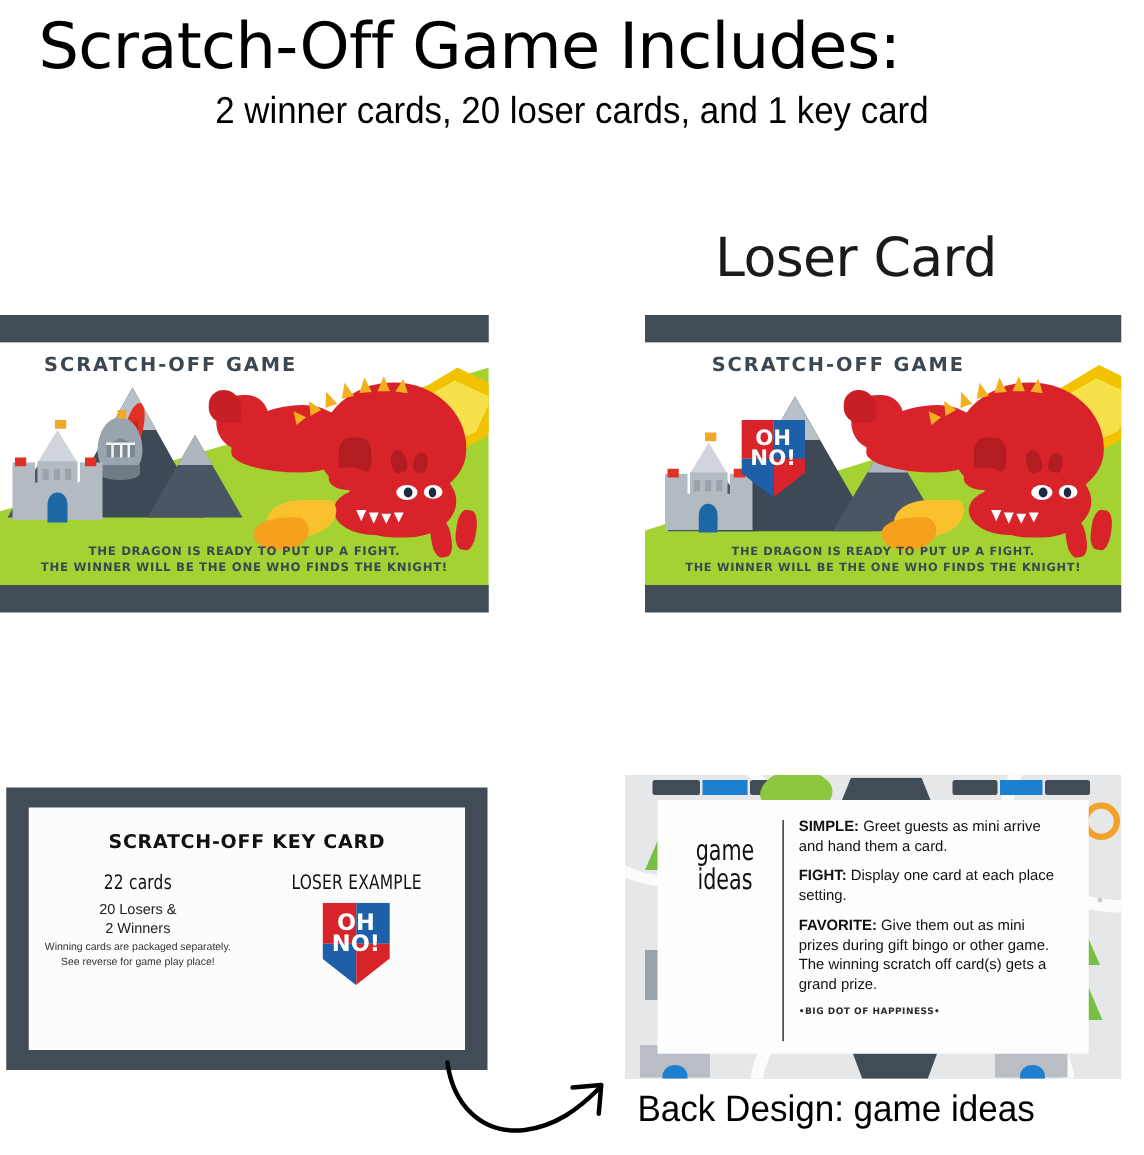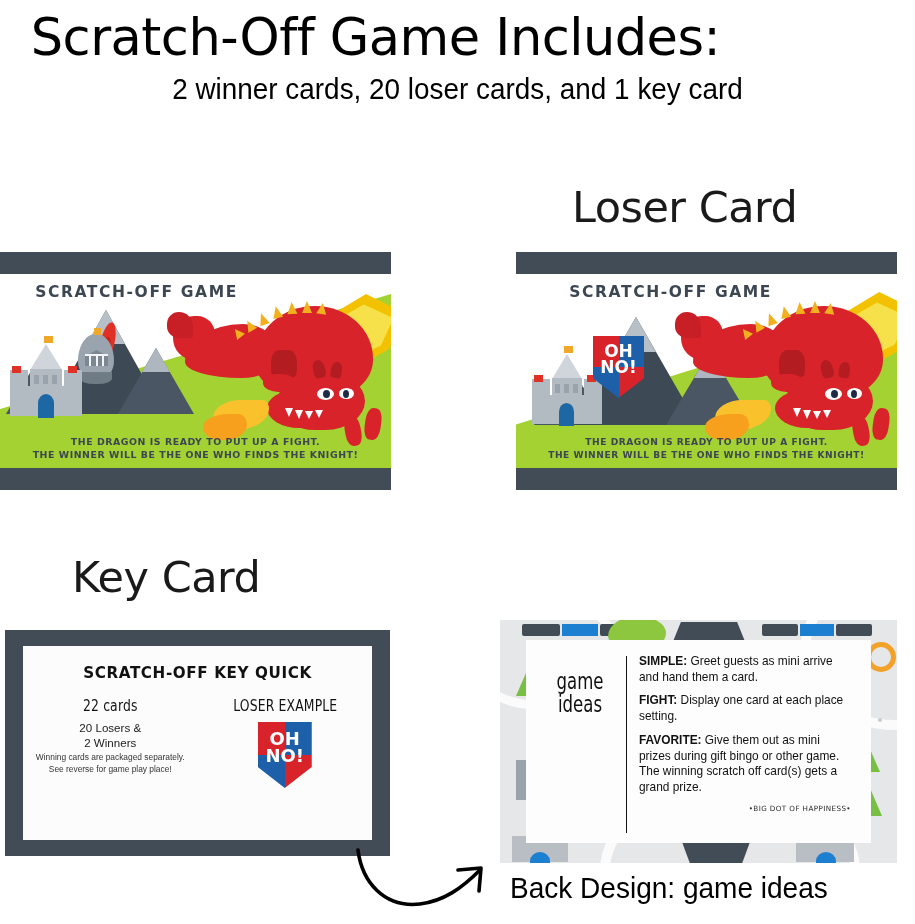--- a/index.html
+++ b/index.html
@@ -178,21 +178,21 @@
     width: 92px; flex: none; text-align:center; color:#111; line-height:1.02;
     font-family:"DejaVu Sans Condensed","DejaVu Sans", sans-serif; font-size: 23px;
     transform: scaleX(0.8); transform-origin: center; padding-top: 16px;
   }
   .gi-rule { width:1px; align-self:stretch; background:#111; margin: 2px 12px 2px 0; }
   .gi-body { flex:1; padding-right: 4px; }
   .gi-p { font-size: 11.9px; line-height: 1.32; color:#111; margin-bottom: 8px;
     font-family:"Liberation Sans", sans-serif; }
   .gi-p b { font-weight: 700; }
   .gi-brand {
-    text-align:right; font-size: 7.2px; letter-spacing: 0.4px; font-weight:400;
+    text-align:left; font-size: 7.2px; letter-spacing: 0.4px; font-weight:700;
     color:#2b2b2b; margin-top: 4px; font-family:"DejaVu Sans", sans-serif;
   }
 
   
   #back-caption {
     position:absolute; left: 510px; top: 871px;
     font-size: 29.5px; color:#000; white-space:nowrap;
     font-family:"Liberation Sans Narrow","Liberation Sans", sans-serif;
     transform: scaleX(0.95); transform-origin: left center;
   }
@@ -200,21 +200,20 @@
 </style>
 </head>
 <body>
 
 <div class="page">
 
   <div class="title-main">Scratch-Off Game Includes:</div>
   <div class="title-sub">2 winner cards, 20 loser cards, and 1 key card</div>
 
   <div class="card-label" id="label-loser">Loser Card</div>
-  <div class="card-label" id="label-key">Key Card</div>
 
   <div class="scratch-card" id="card-winner">
     <div class="card-face">
       <div class="grass"></div>
 
       <div class="mtn" style="left:6px;bottom:28%;">
         <i class="body" style="border-width:0 36px 62px 36px;border-bottom-color:#4a5663;"></i>
         <div class="peak" style="border-width:0 13px 22px 13px;border-bottom-color:#aeb7bf;"></div>
       </div>
       <div class="mtn" style="left:48px;bottom:28%;">
@@ -402,21 +401,21 @@
       <div class="scratch-title">SCRATCH-OFF GAME</div>
       <div class="scratch-foot">
         <div>THE DRAGON IS READY TO PUT UP A FIGHT.</div>
         <div>THE WINNER WILL BE THE ONE WHO FINDS THE KNIGHT!</div>
       </div>
     </div>
   </div>
 
   <div id="card-key">
     <div class="key-inner">
-      <div class="key-title">SCRATCH-OFF KEY QUICK</div>
+      <div class="key-title">SCRATCH-OFF KEY CARD</div>
       <div class="key-cols">
 
         <div class="key-col">
           <div class="kc-head">22 cards</div>
           <div class="kc-sub">
             <div>20 Losers &amp;</div>
             <div>2 Winners</div>
           </div>
           <div class="kc-fine">Winning cards are packaged separately.</div>
           <div class="kc-fine">See reverse for game play place!</div>

